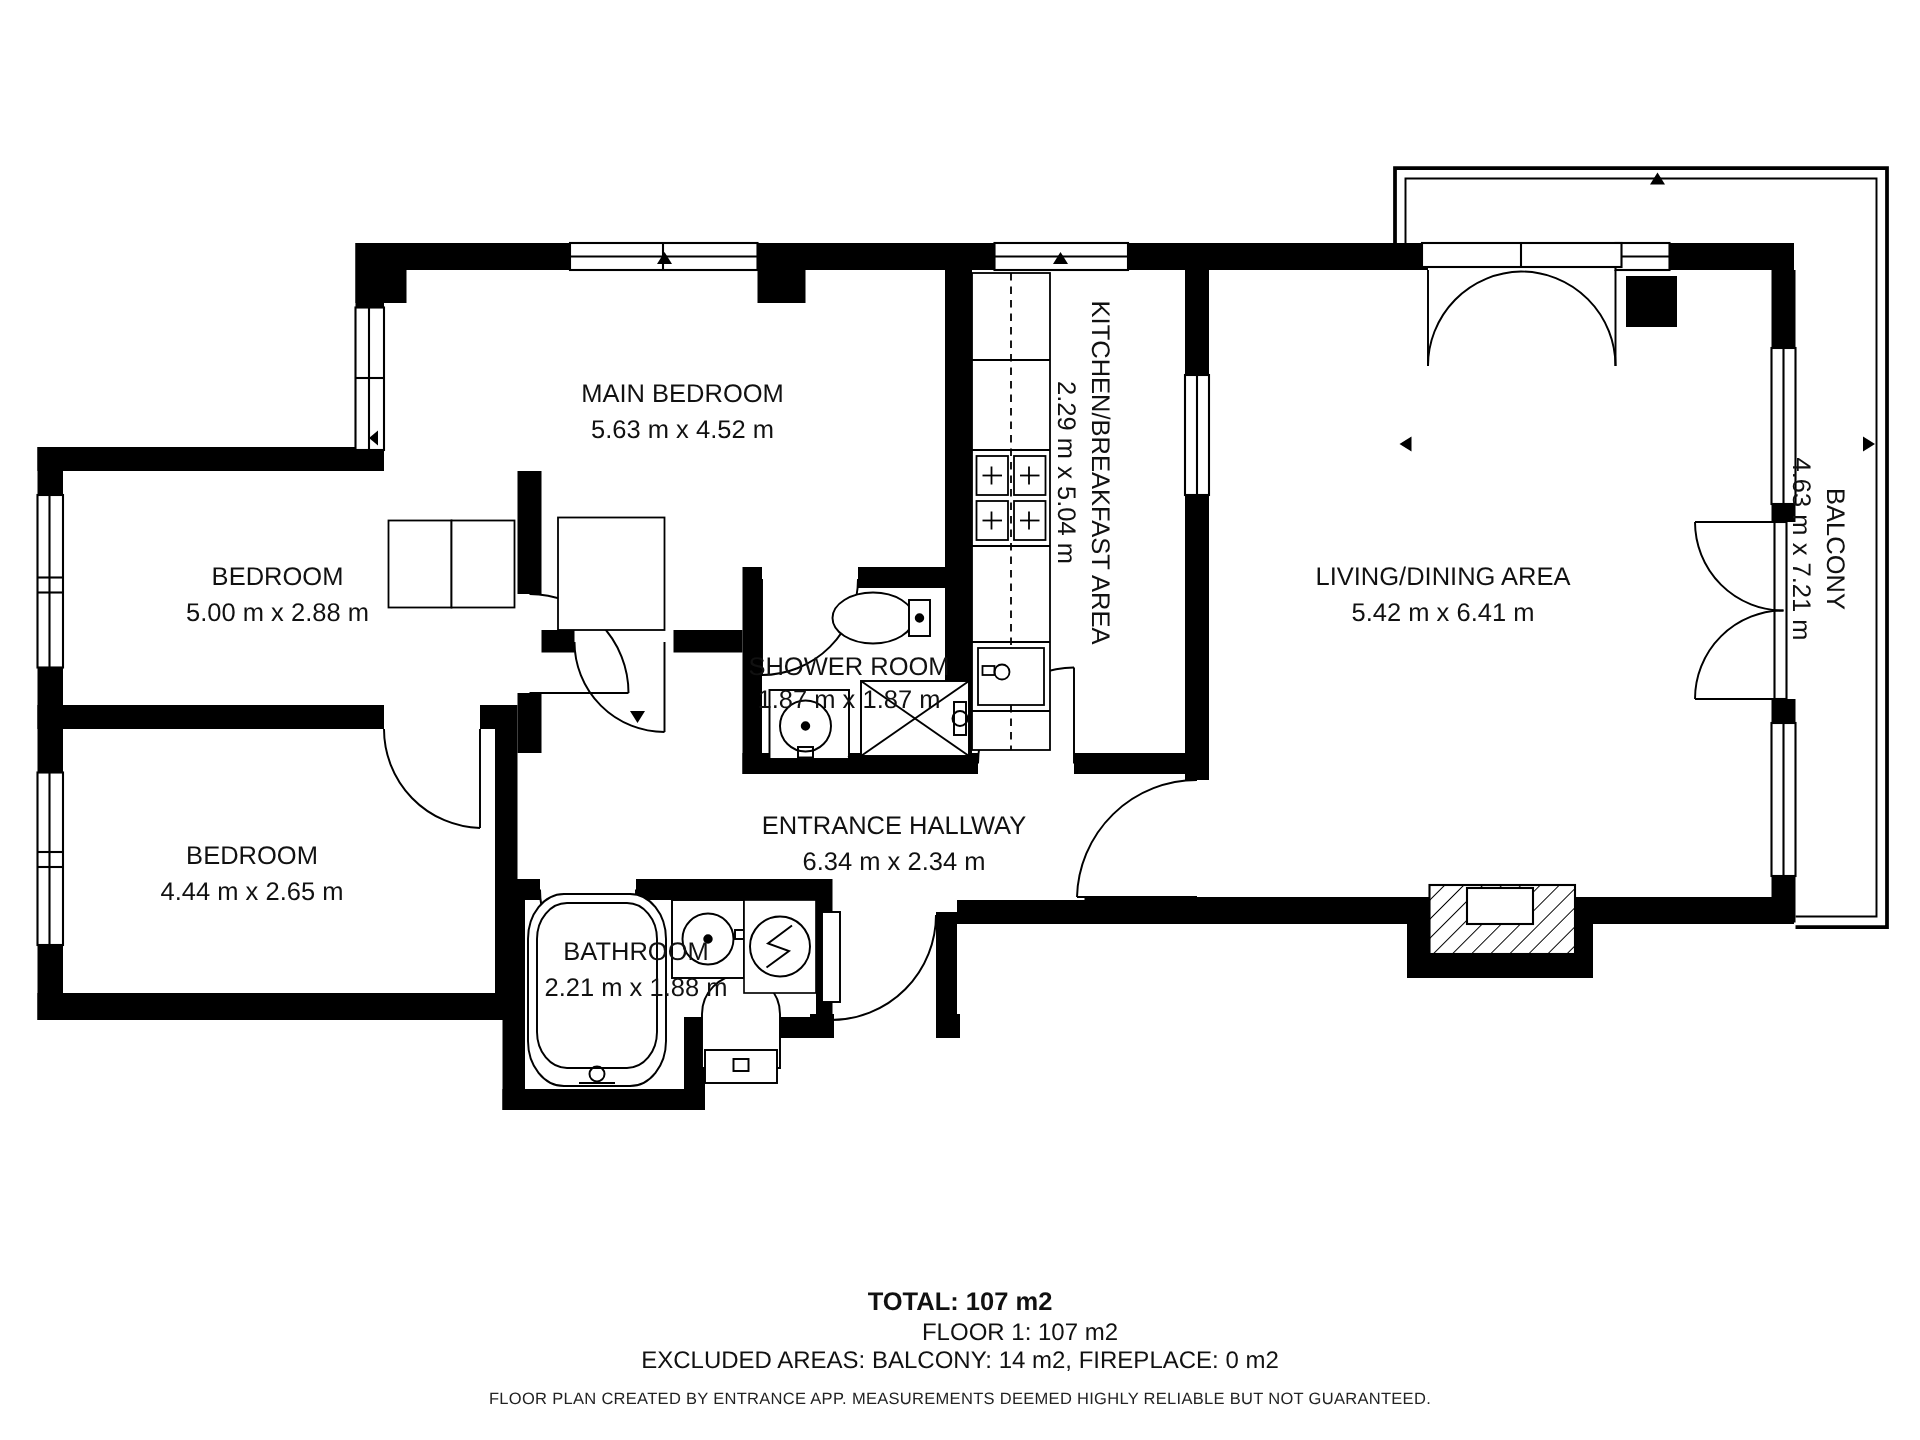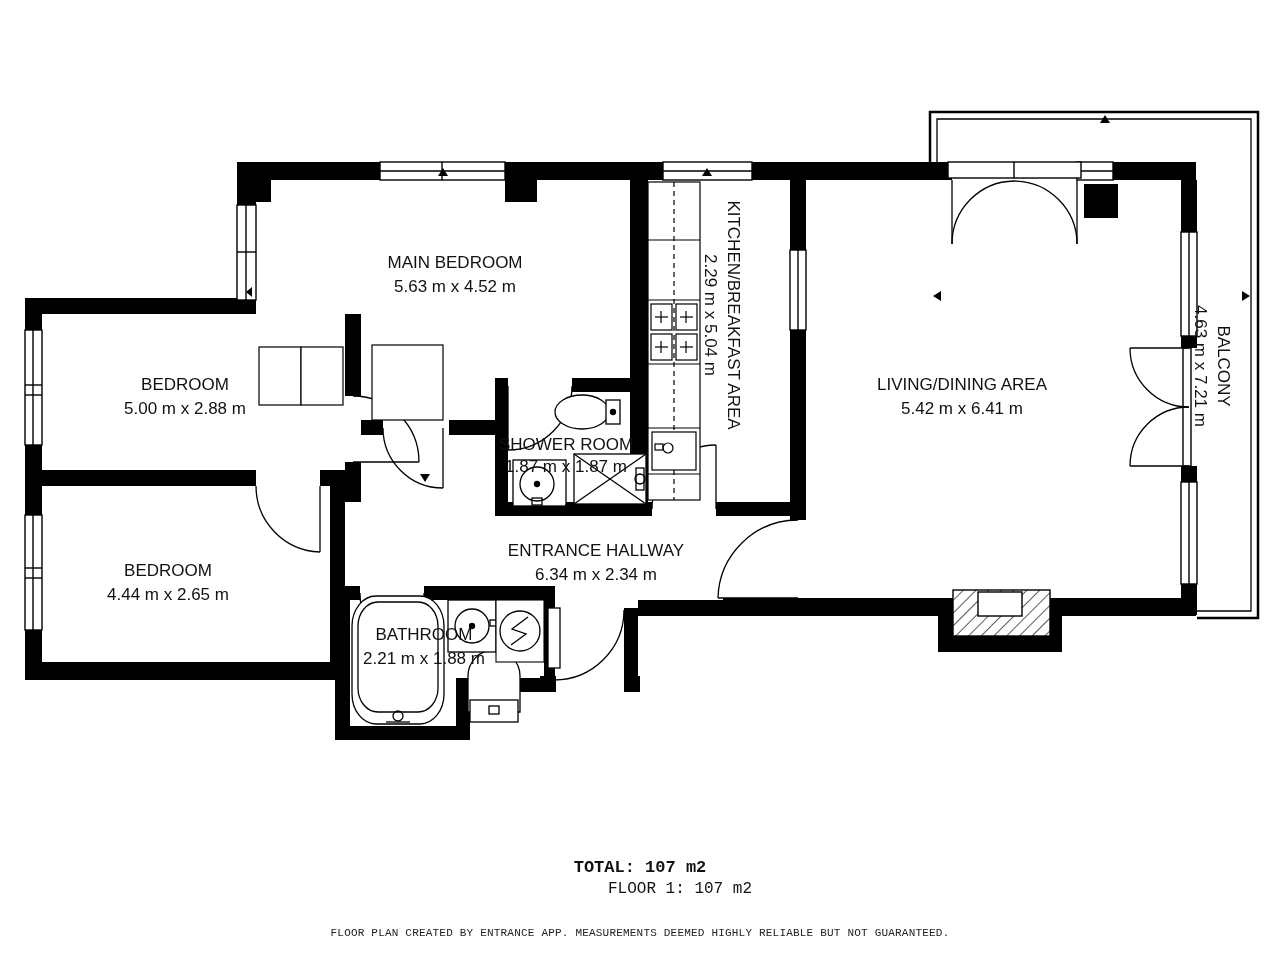--- a/index.html
+++ b/index.html
@@ -18,21 +18,21 @@
     font-size: 17px;
     fill: #111;
     text-anchor: middle;
   }
   .footer {
     position: absolute;
     left: 0;
     width: 1280px;
     text-align: center;
     color: #111;
-    font-family: Liberation Mono, monospace;
+    font-family: Liberation Sans, sans-serif;
   }
   .footer-total { top: 858px; font-size: 17px; font-weight: bold; }
   .footer-floor { top: 880px; font-size: 16px; margin-left: 40px; }
   .footer-excluded { top: 899px; font-size: 16px; }
   .footer-disclaimer { top: 927px; font-size: 11px; color: #222; letter-spacing: 0.2px; }
   .wall { fill: #000; stroke: none; }
   .thinline { stroke: #000; fill: none; }
 </style>
 </head>
 <body>
@@ -373,14 +373,15 @@
       </g>
       <g>
         <text class="room-name" x="424" y="640">BATHROOM</text>
         <text class="room-dims" x="424" y="664">2.21 m x 1.88 m</text>
       </g>
     </g>
   </svg>
 
   <div class="footer footer-total">TOTAL: 107 m2</div>
   <div class="footer footer-floor">FLOOR 1: 107 m2</div>
+  <div class="footer footer-excluded">EXCLUDED AREAS: BALCONY: 14 m2, FIREPLACE: 0 m2</div>
   <div class="footer footer-disclaimer">FLOOR PLAN CREATED BY ENTRANCE APP. MEASUREMENTS DEEMED HIGHLY RELIABLE BUT NOT GUARANTEED.</div>
 </div>
 
 </body></html>

